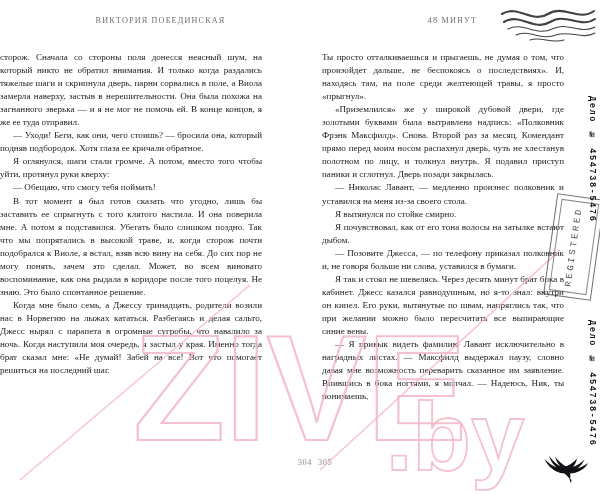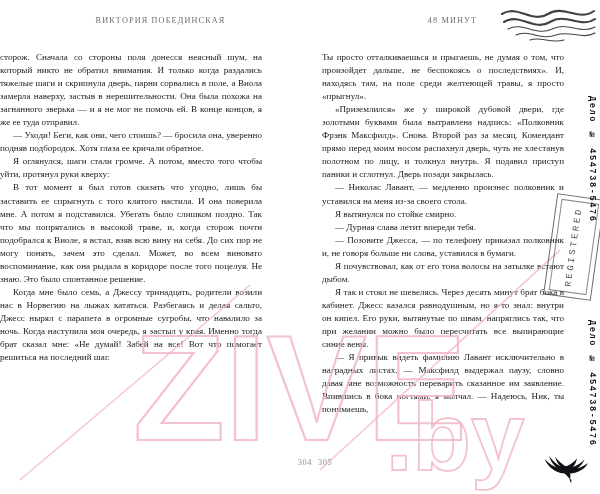--- a/index.html
+++ b/index.html
@@ -189,40 +189,40 @@
     <path class="wm-diag" d="M 320 470 L 560 250"></path>
   </svg>
 
   <div class="spread">
 
     <div class="page-half page-left">
       <div class="running-head">ВИКТОРИЯ ПОБЕДИНСКАЯ</div>
 
       <div class="col">
         <p class="noindent">сторож. Сначала со стороны поля донесся неясный шум, на который никто не обратил внимания. И только когда раздались тяжелые шаги и скрипнула дверь, парни сорвались в поле, а Виола замерла наверху, застыв в нерешительности. Она была похожа на загнанного зверька — и я не мог не помочь ей. В конце концов, я же ее туда отправил.</p>
-        <p>— Уходи! Беги, как они, чего стоишь? — бросила она, уверенно подняв подбородок. Хотя глаза ее кричали обратное.</p>
+        <p>— Уходи! Беги, как они, чего стоишь? — бросила она, который подняв подбородок. Хотя глаза ее кричали обратное.</p>
         <p>Я оглянулся, шаги стали громче. А потом, вместо того чтобы уйти, протянул руки кверху:</p>
+        <p>— Обещаю, что смогу тебя поймать!</p>
         <p>В тот момент я был готов сказать что угодно, лишь бы заставить ее спрыгнуть с того клятого настила. И она поверила мне. А потом я подставился. Убегать было слишком поздно. Так что мы попрятались в высокой траве, и, когда сторож почти подобрался к Виоле, я встал, взяв всю вину на себя. До сих пор не могу понять, зачем это сделал. Может, во всем виновато воспоминание, как она рыдала в коридоре после того поцелуя. Не знаю. Это было спонтанное решение.</p>
         <p>Когда мне было семь, а Джессу тринадцать, родители возили нас в Норвегию на лыжах кататься. Разбегаясь и делая сальто, Джесс нырял с парапета в огромные сугробы, что навалило за ночь. Когда наступила моя очередь, я застыл у края. Именно тогда брат сказал мне: «Не думай! Забей на все! Вот что помогает решиться на последний шаг.</p>
       </div>
 
       <div class="folio folio-left">304</div>
     </div>
 
     <div class="page-half page-right">
       <div class="running-head">48 МИНУТ</div>
 
       <div class="col">
         <p class="noindent">Ты просто отталкиваешься и прыгаешь, не думая о том, что произойдет дальше, не беспокоясь о последствиях». И, находясь там, на поле среди желтеющей травы, я просто «прыгнул».</p>
         <p>«Приземлился» же у широкой дубовой двери, где золотыми буквами была вытравлена надпись: «Полковник Фрэнк Максфилд». Снова. Второй раз за месяц. Комендант прямо перед моим носом распахнул дверь, чуть не хлестанув полотном по лицу, и толкнул внутрь. Я подавил приступ паники и сглотнул. Дверь позади закрылась.</p>
         <p>— Николас Лавант, — медленно произнес полковник и уставился на меня из-за своего стола.</p>
         <p>Я вытянулся по стойке смирно.</p>
-        <p>— Дурная слава летит впереди тебя.</p>
+        <p>Я почувствовал, как от его тона волосы на затылке встают дыбом.</p>
         <p>— Позовите Джесса, — по телефону приказал полковник и, не говоря больше ни слова, уставился в бумаги.</p>
-        <p>Я почувствовал, как от его тона волосы на затылке встают дыбом.</p>
         <p>Я так и стоял не шевелясь. Через десять минут брат бока в кабинет. Джесс казался равнодушным, но я-то знал: внутри он кипел. Его руки, вытянутые по швам, напряглись так, что при желании можно было пересчитать все выпирающие синие вены.</p>
         <p>— Я привык видеть фамилию Лавант исключительно в наградных листах. — Максфилд выдержал паузу, словно давая мне возможность переварить сказанное им заявление. Впившись в бока ногтями, я молчал. — Надеюсь, Ник, ты понимаешь,</p>
       </div>
 
       <div class="folio folio-right">305</div>
     </div>
   </div>
 
   <svg class="wave-stamp" viewBox="0 0 100 42" xmlns="http://www.w3.org/2000/svg" aria-hidden="true">
     <path d="M 6 12 C 22 2, 36 22, 52 12 C 68 2, 82 20, 98 9"></path>

